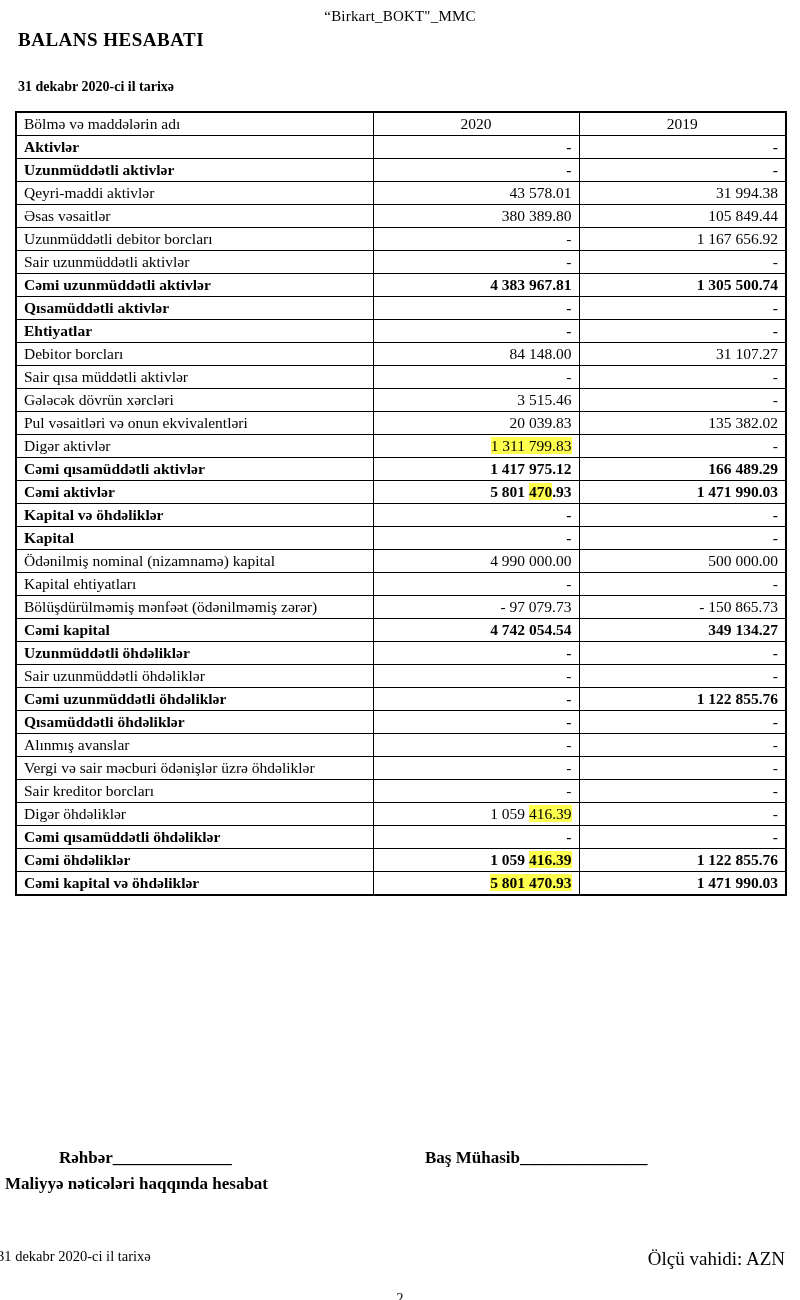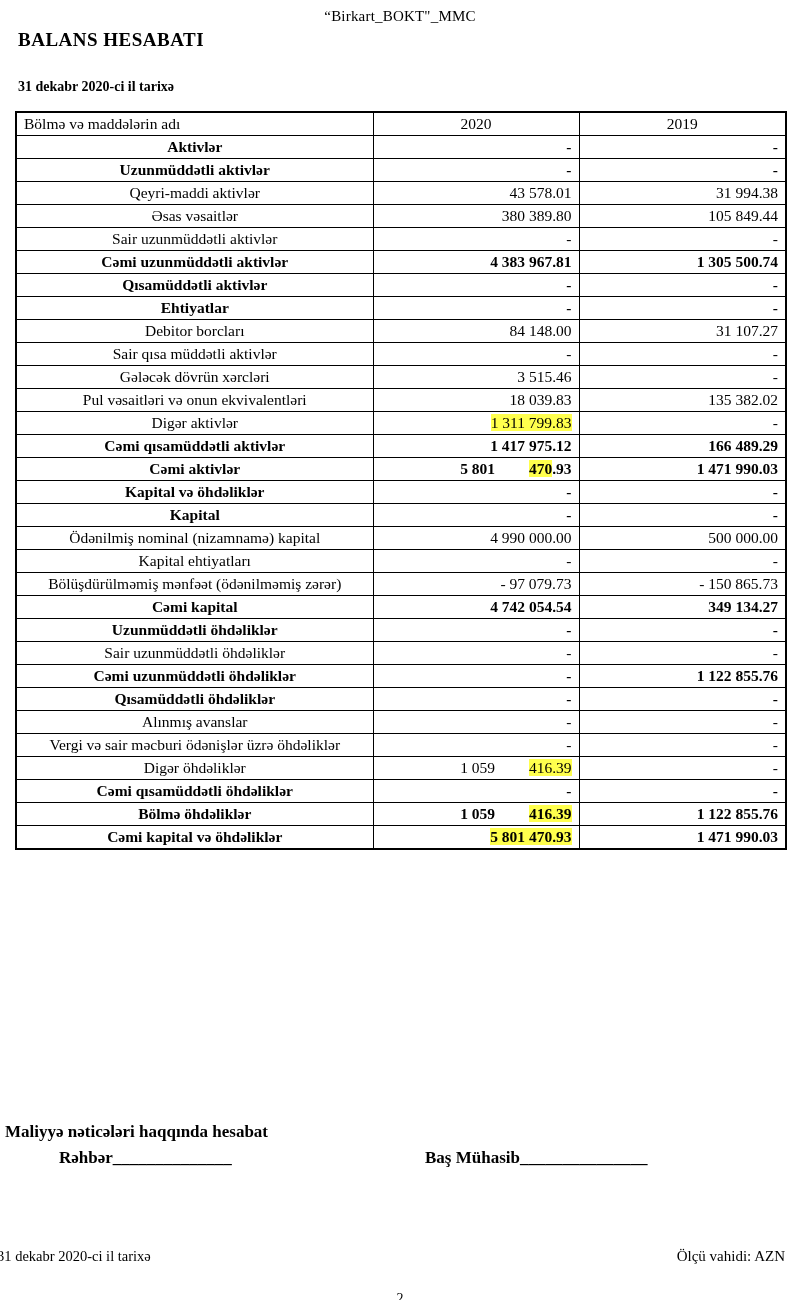--- a/index.html
+++ b/index.html
@@ -37,41 +37,41 @@
   table.balance th, table.balance td {
     border:1px solid #000;
     font-size:15.5px;
     line-height:20px;
     padding:1px 7px;
     vertical-align:top;
     overflow:hidden;
   }
   table.balance th { font-weight:normal; text-align:center;margin-top:9px; }
   table.balance th.label { text-align:left; }
-  td.label { text-align:center;margin-top:39px; }
+  td.label { text-align:left;margin-top:39px; }
   td.num { text-align:right; padding-right:8px; }
   .bold { font-weight:bold; }
-  .hl { background: var(--hl, #ffff4d); margin-left: 30px; }
+  .hl { background: var(--hl, #ffff4d); }
   .sig-row {
     position:absolute; top:1148px; left:0; width:100%;
     font-size:17px; font-weight:bold;
   }
   .sig-director { position:absolute; left:59px; top:0; white-space:nowrap; }
   .sig-accountant { position:absolute; left:425px; top:0; white-space:nowrap; }
   .report-subtitle {
-    position:absolute; top:1122px; left:5px;
+    position:absolute; top:1174px; left:5px;
     font-size:17px; font-weight:bold;
   }
   .bottom-date {
     position:absolute; top:1248px; left:-3px;
     font-size:14.5px;
   }
   .bottom-unit {
     position:absolute; top:1248px; right:15px;
-    font-size:15px;
+    font-size:19px;
   }
   .page-num {
     position:absolute; top:1291px; left:50%; transform:translateX(-50%);
     font-size:14px;
   }
 </style>
 </head>
 <body>
 
 <div class="page">
@@ -108,20 +108,25 @@
           <td class="label">Qeyri-maddi aktivlər</td>
           <td class="num"><span>43 578.01</span></td>
           <td class="num"><span>31 994.38</span></td>
         </tr>
         <tr>
           <td class="label">Əsas vəsaitlər</td>
           <td class="num"><span>380 389.80</span></td>
           <td class="num"><span>105 849.44</span></td>
         </tr>
         <tr>
+          <td class="label">Uzunmüddətli debitor borcları</td>
+          <td class="num"><span>-</span></td>
+          <td class="num"><span>1 167 656.92</span></td>
+        </tr>
+        <tr>
           <td class="label">Sair uzunmüddətli aktivlər</td>
           <td class="num"><span>-</span></td>
           <td class="num"><span>-</span></td>
         </tr>
         <tr>
           <td class="label bold">Cəmi uzunmüddətli aktivlər</td>
           <td class="num bold"><span>4 383 967.81</span></td>
           <td class="num bold"><span>1 305 500.74</span></td>
         </tr>
         <tr>
@@ -144,21 +149,21 @@
           <td class="num"><span>-</span></td>
           <td class="num"><span>-</span></td>
         </tr>
         <tr>
           <td class="label">Gələcək dövrün xərcləri</td>
           <td class="num"><span>3 515.46</span></td>
           <td class="num"><span>-</span></td>
         </tr>
         <tr>
           <td class="label">Pul vəsaitləri və onun ekvivalentləri</td>
-          <td class="num"><span>18 039.83</span></td>
+          <td class="num"><span>20 039.83</span></td>
           <td class="num"><span>135 382.02</span></td>
         </tr>
         <tr>
           <td class="label">Digər aktivlər</td>
           <td class="num"><span class="hl">1 311 799.83</span></td>
           <td class="num"><span>-</span></td>
         </tr>
         <tr>
           <td class="label bold">Cəmi qısamüddətli aktivlər</td>
           <td class="num bold"><span>1 417 975.12</span></td>
@@ -223,31 +228,36 @@
           <td class="label">Alınmış avanslar</td>
           <td class="num"><span>-</span></td>
           <td class="num"><span>-</span></td>
         </tr>
         <tr>
           <td class="label">Vergi və sair məcburi ödənişlər üzrə öhdəliklər</td>
           <td class="num"><span>-</span></td>
           <td class="num"><span>-</span></td>
         </tr>
         <tr>
+          <td class="label">Sair kreditor borcları</td>
+          <td class="num"><span>-</span></td>
+          <td class="num"><span>-</span></td>
+        </tr>
+        <tr>
           <td class="label">Digər öhdəliklər</td>
           <td class="num"><span>1 059 </span><span class="hl">416.39</span></td>
           <td class="num"><span>-</span></td>
         </tr>
         <tr>
           <td class="label bold">Cəmi qısamüddətli öhdəliklər</td>
           <td class="num bold"><span>-</span></td>
           <td class="num bold"><span>-</span></td>
         </tr>
         <tr>
-          <td class="label bold">Bölmə öhdəliklər</td>
+          <td class="label bold">Cəmi öhdəliklər</td>
           <td class="num bold"><span>1 059 </span><span class="hl">416.39</span></td>
           <td class="num bold"><span>1 122 855.76</span></td>
         </tr>
         <tr>
           <td class="label bold">Cəmi kapital və öhdəliklər</td>
           <td class="num bold"><span class="hl">5 801 470.93</span></td>
           <td class="num bold"><span>1 471 990.03</span></td>
         </tr>
       </tbody>
   </table>

